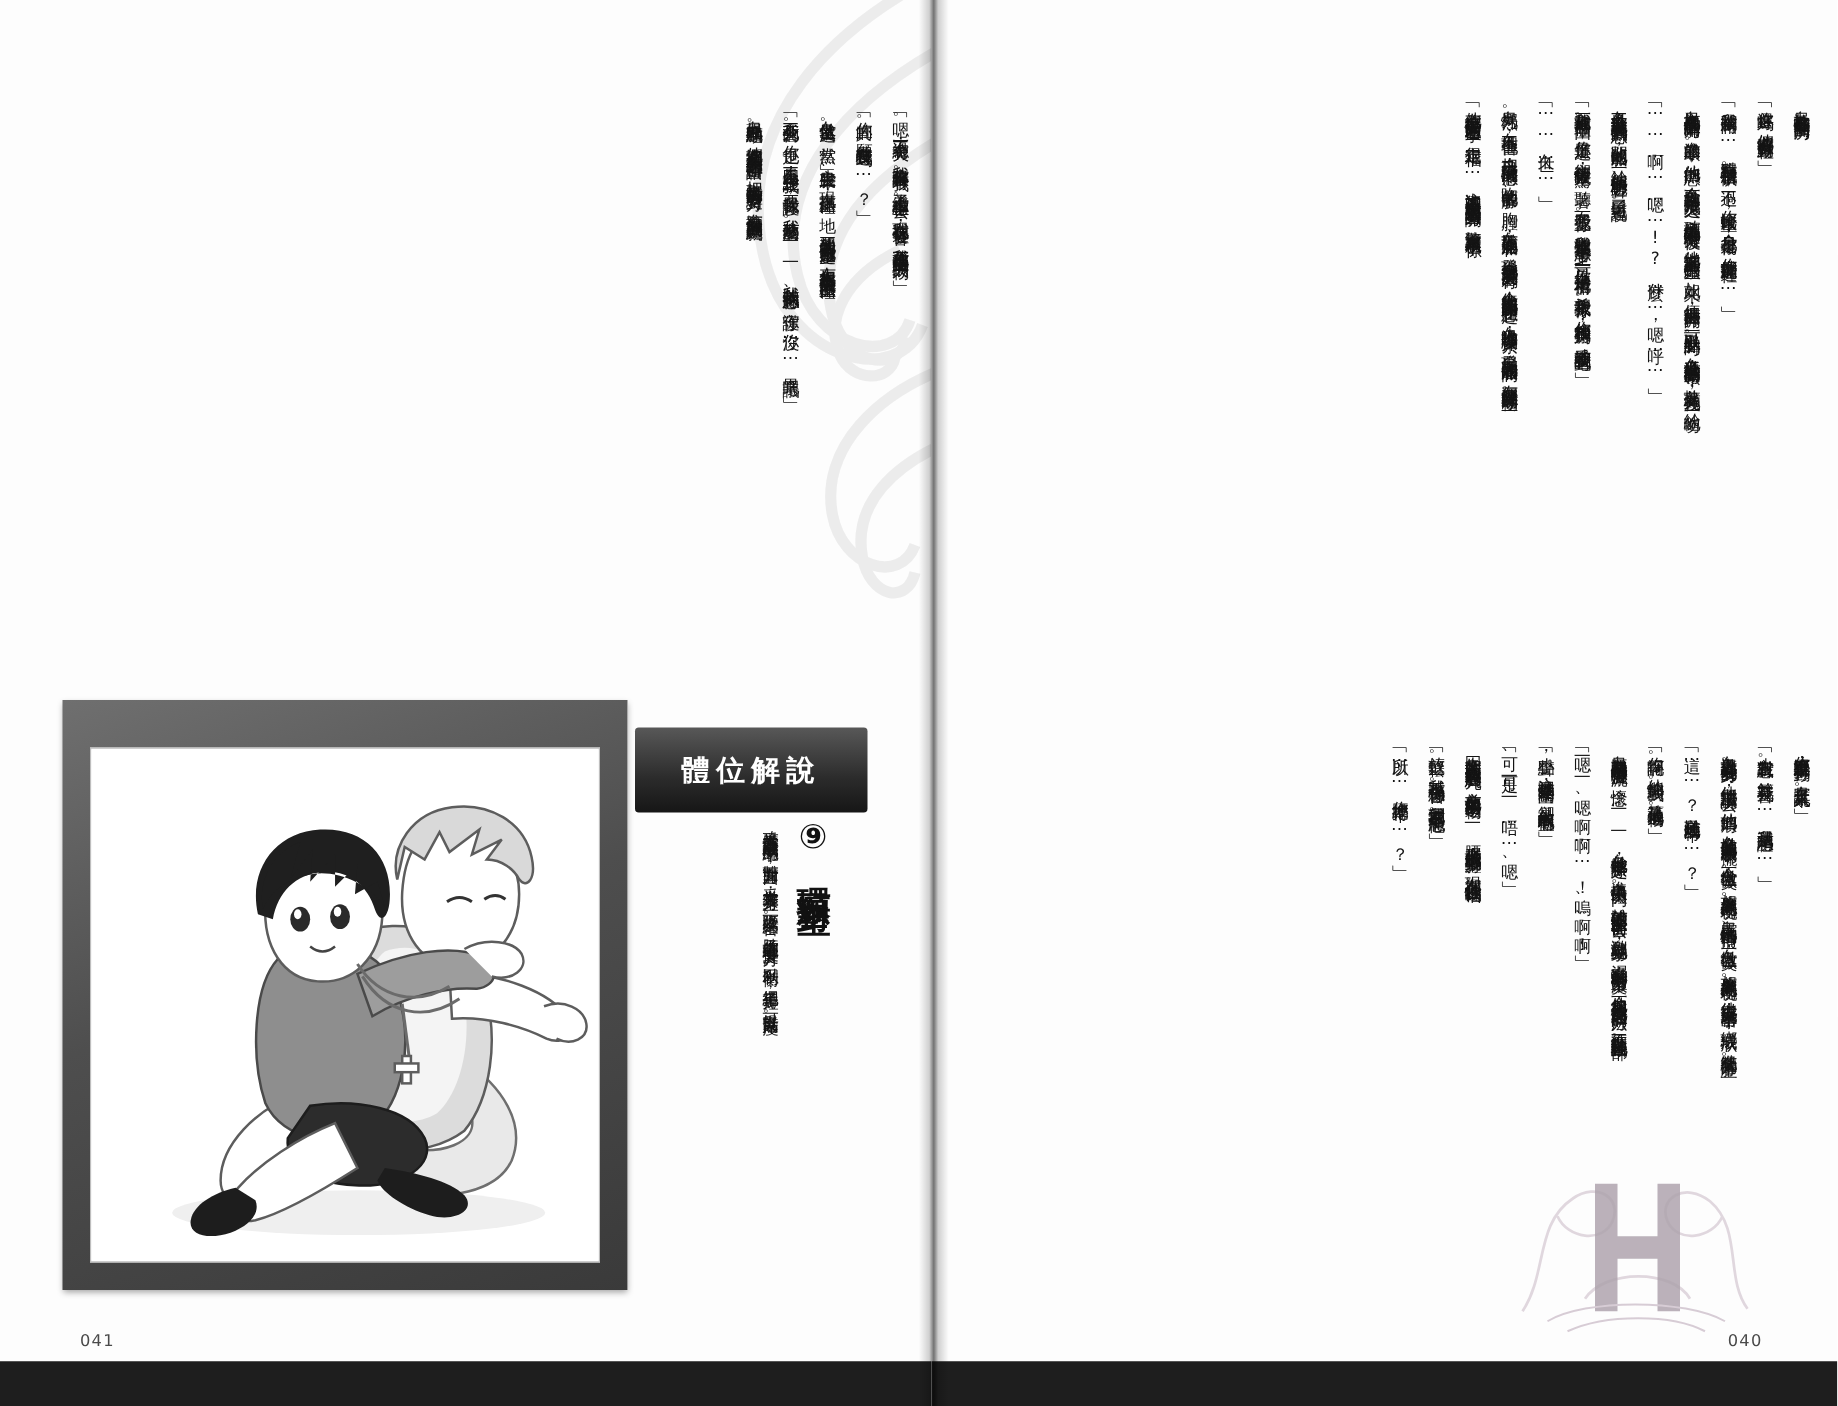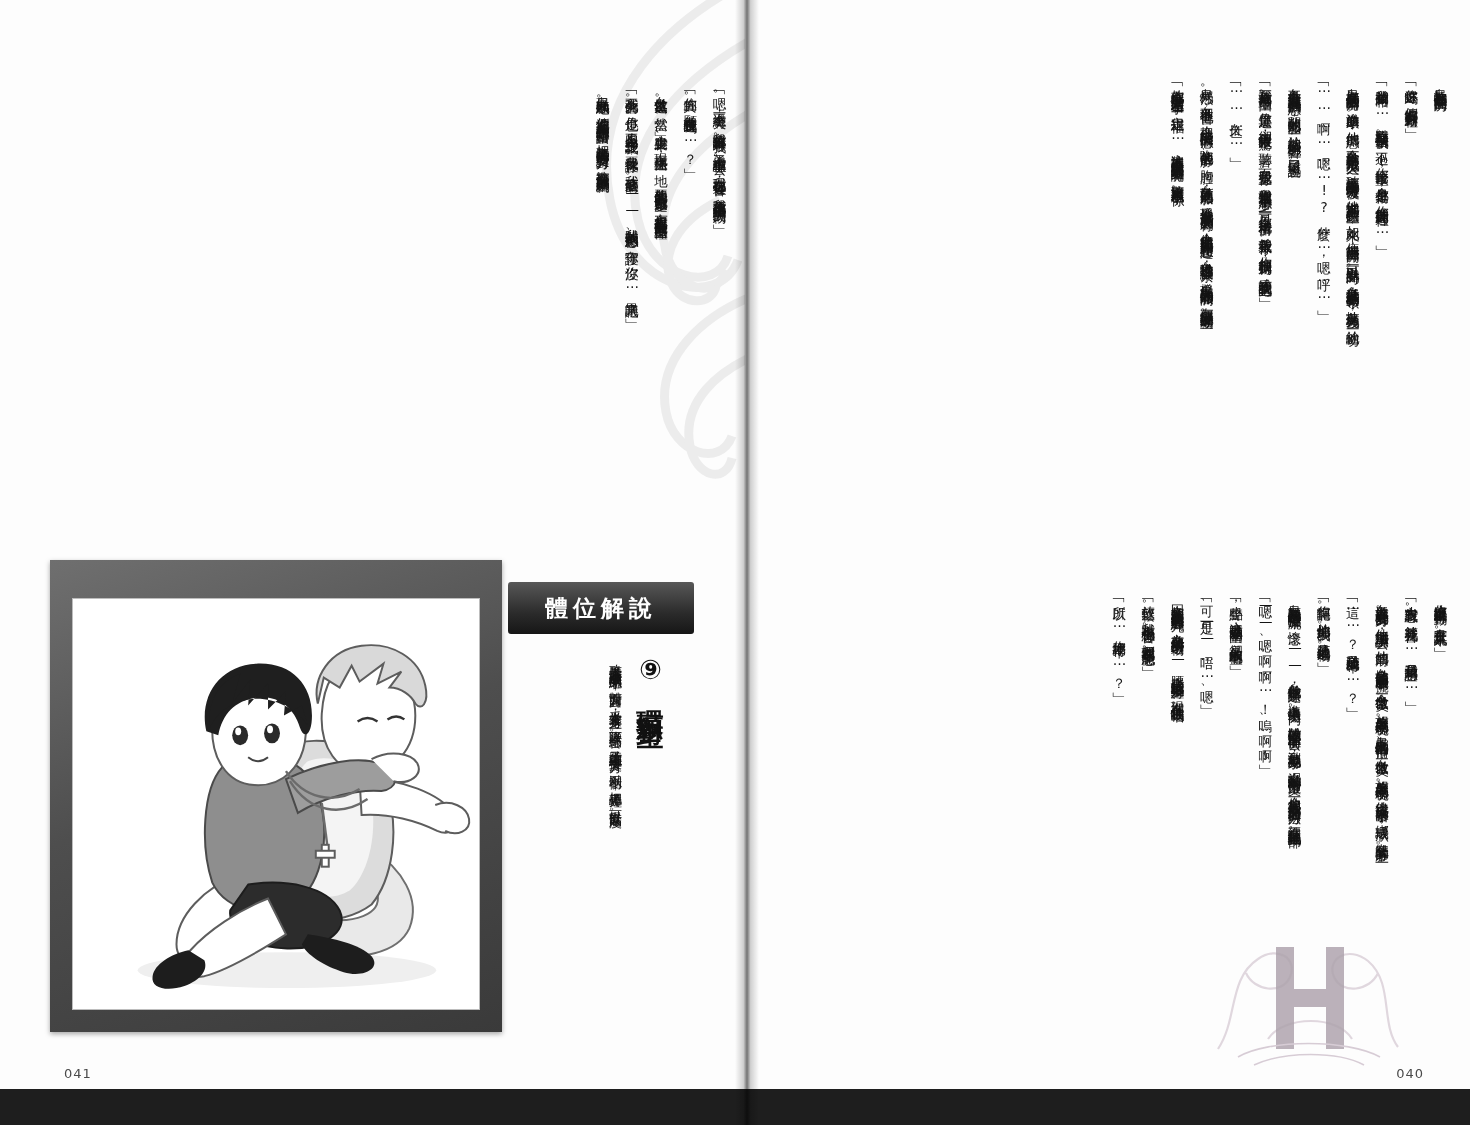--- a/index.html
+++ b/index.html
@@ -130,21 +130,21 @@
     left: 508px;
     top: 582px;
     width: 196px;
     height: 452px;
   }
   .caption-head {
     position: absolute;
     left: 0;
     top: 0;
     width: 186px;
-    height: 52px;
+    height: 68px;
     background: linear-gradient(180deg, #585858 0%, #2b2b2b 60%, #161616 100%);
     border-radius: 3px;
     color: #ffffff;
     display: flex;
     align-items: center;
     justify-content: center;
     font-size: 23px;
     letter-spacing: 5px;
     font-weight: bold;
   }
@@ -187,21 +187,21 @@
   #footer-right { right: 0; width: 725px; }
   .folio {
     position: absolute;
     bottom: 8px;
     font-size: 13px;
     color: #4a4a4a;
     letter-spacing: 1px;
     margin-left: 12px;
   }
   #folio-left  { left: 52px; bottom: 44px;}
-  #folio-right { right: 46px; bottom: 44px;}
+  #folio-right { right: 60px; bottom: 44px;}
 
   
   .monogram {
     position: absolute;
     right: 52px;
     bottom: 56px;
     width: 220px;
     height: 150px;
     opacity: 0.55;
     pointer-events: none;

